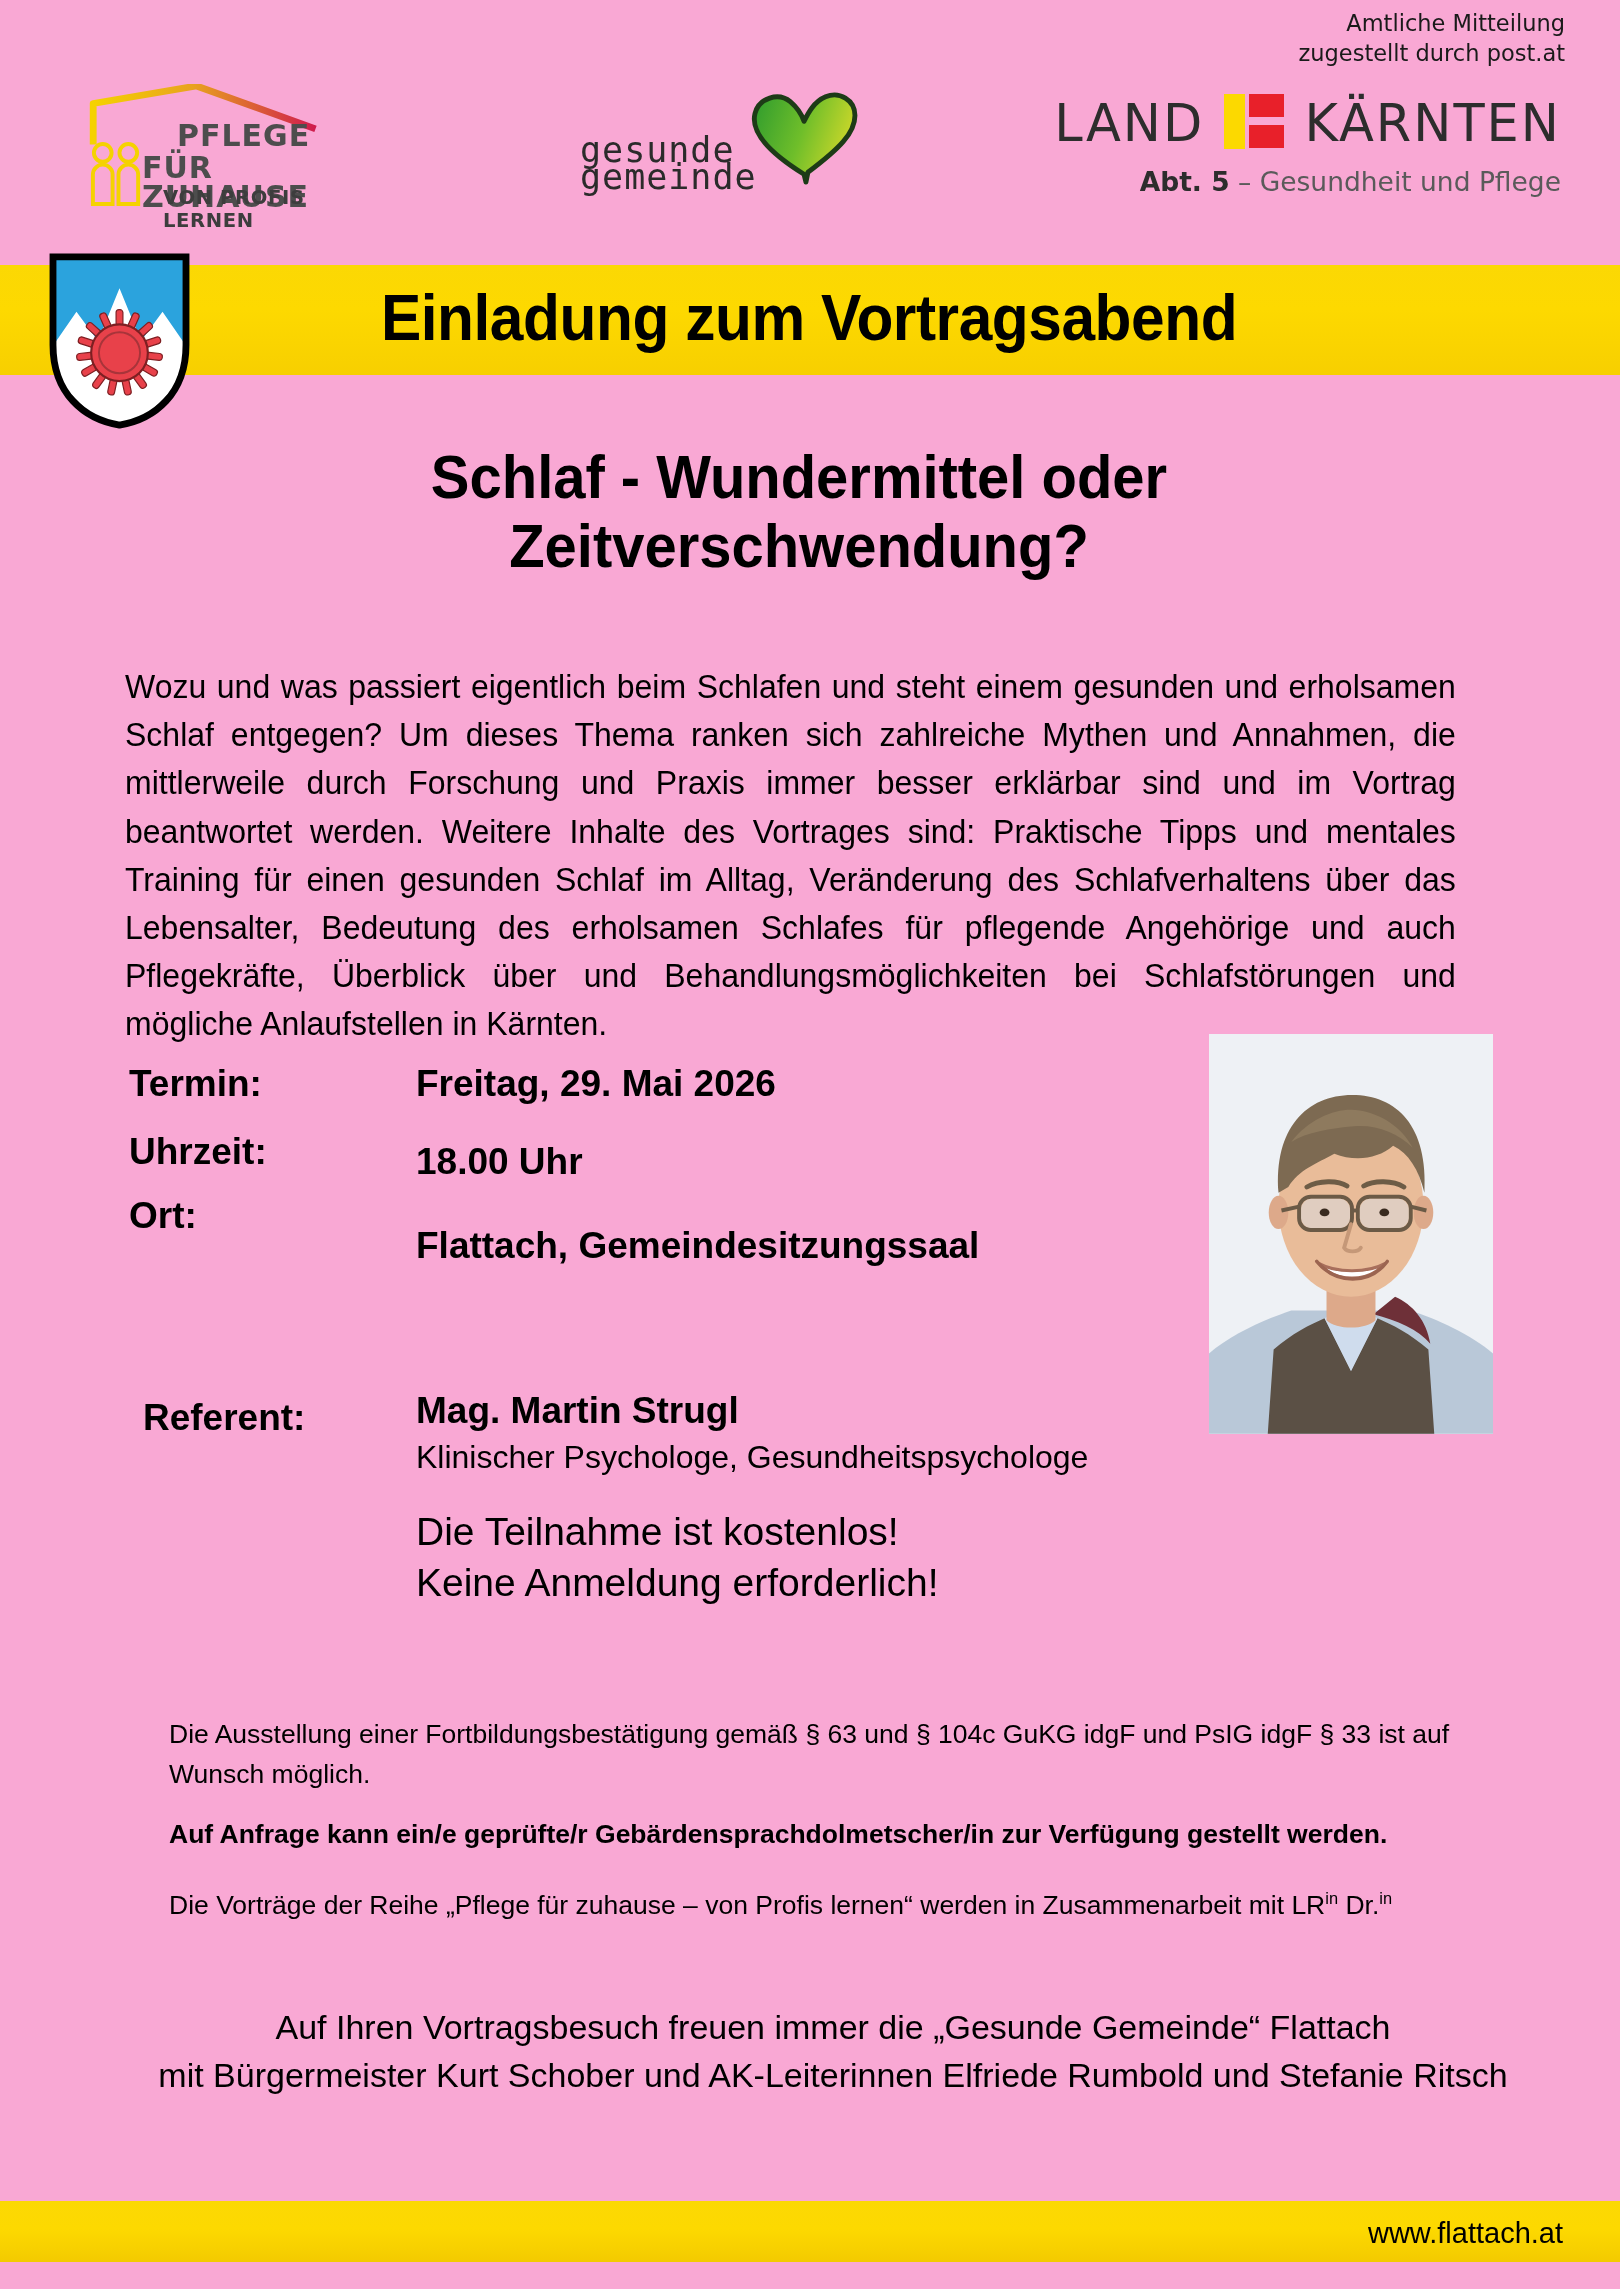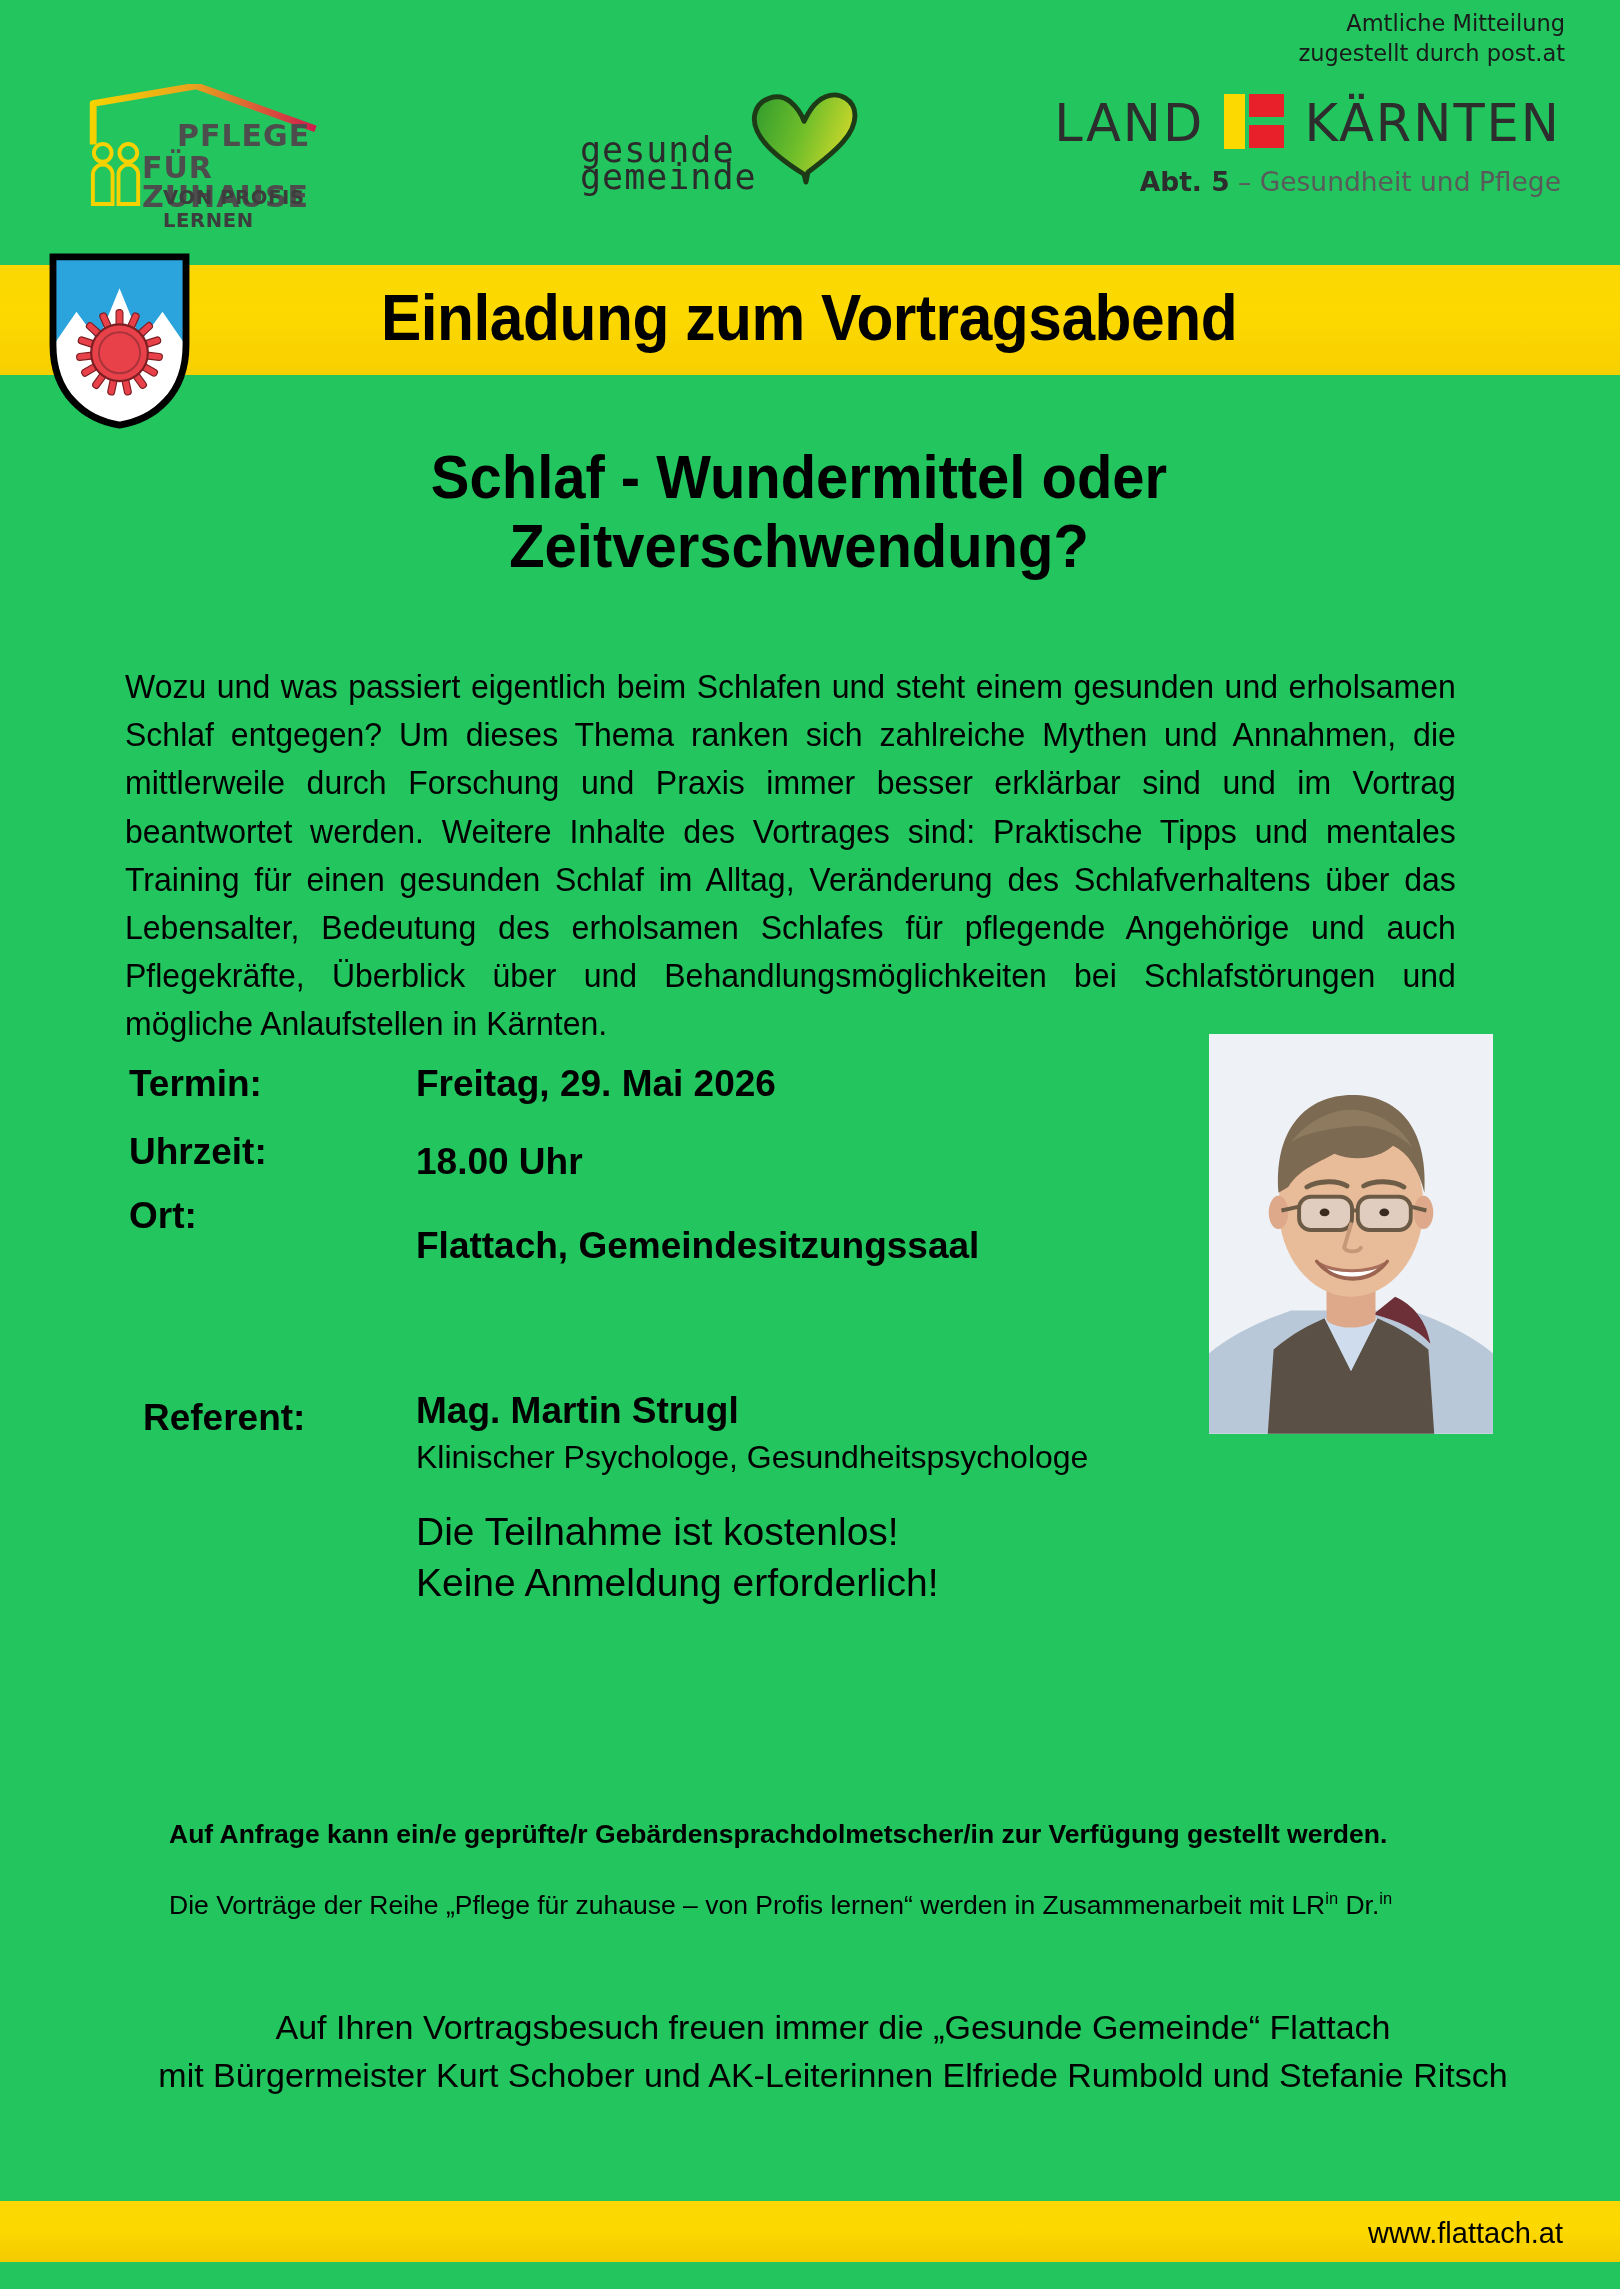--- a/index.html
+++ b/index.html
@@ -9,21 +9,21 @@
     background: #ffffff;
   }
   body {
     font-family: "Liberation Sans", sans-serif;
     color: #000000;
   }
   #page {
     position: relative;
     width: 1620px;
     height: 2290px;
-    background: #22c55e;
+    background: #f9a8d4;
     overflow: hidden;
   }
 
   
   .postal-notice {
     position: absolute;
     top: 7.8px;
     right: 55px;
     text-align: right;
     font-family: "DejaVu Sans", sans-serif;
@@ -512,20 +512,21 @@
       <path d="M100 156 C112 149 132 149 141 155" stroke="#6d5c46" stroke-width="5" fill="none" stroke-linecap="round"></path>
       <path d="M158 155 C168 149 188 149 199 156" stroke="#6d5c46" stroke-width="5" fill="none" stroke-linecap="round"></path>
 
       <path d="M145 194 L138 218 C141 223 152 223 155 218" fill="none" stroke="#c59878" stroke-width="4" stroke-linecap="round"></path>
 
       <path d="M112 234 C130 254 162 254 180 234 C162 244 130 244 112 234 Z" fill="#ffffff" stroke="#a86f5c" stroke-width="3"></path>
       <path d="M110 232 C130 256 164 256 182 232" fill="none" stroke="#9b6450" stroke-width="3.5" stroke-linecap="round"></path>
     </svg>
   </div>
 
+  <div class="fine fine-1">Die Ausstellung einer Fortbildungsbestätigung gemäß § 63 und § 104c GuKG idgF und PsIG idgF § 33 ist auf Wunsch möglich.</div>
   <div class="fine fine-2">Auf Anfrage kann ein/e geprüfte/r Gebärdensprachdolmetscher/in zur Verfügung gestellt werden.</div>
   <div class="fine fine-3">
     <span>Die Vorträge der Reihe „Pflege für zuhause – von Profis lernen“ werden in Zusammenarbeit mit LR</span><sup>in</sup><span> Dr.</span><sup>in</sup><br>
   </div>
 
   <div class="closing">
     <div>Auf Ihren Vortragsbesuch freuen immer die „Gesunde Gemeinde“ Flattach</div>
     <div>mit Bürgermeister Kurt Schober und AK-Leiterinnen Elfriede Rumbold und Stefanie Ritsch</div>
   </div>
 

